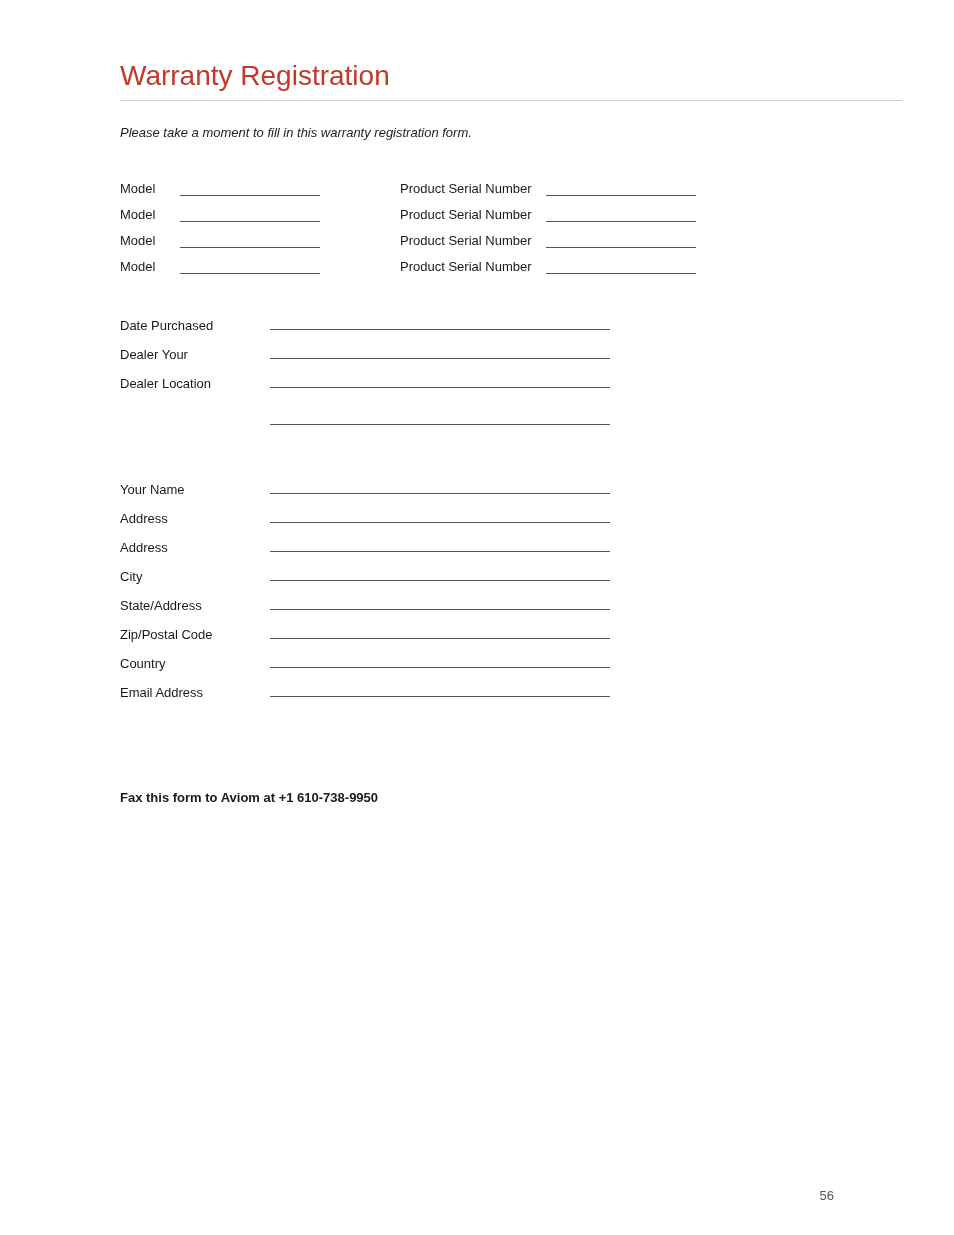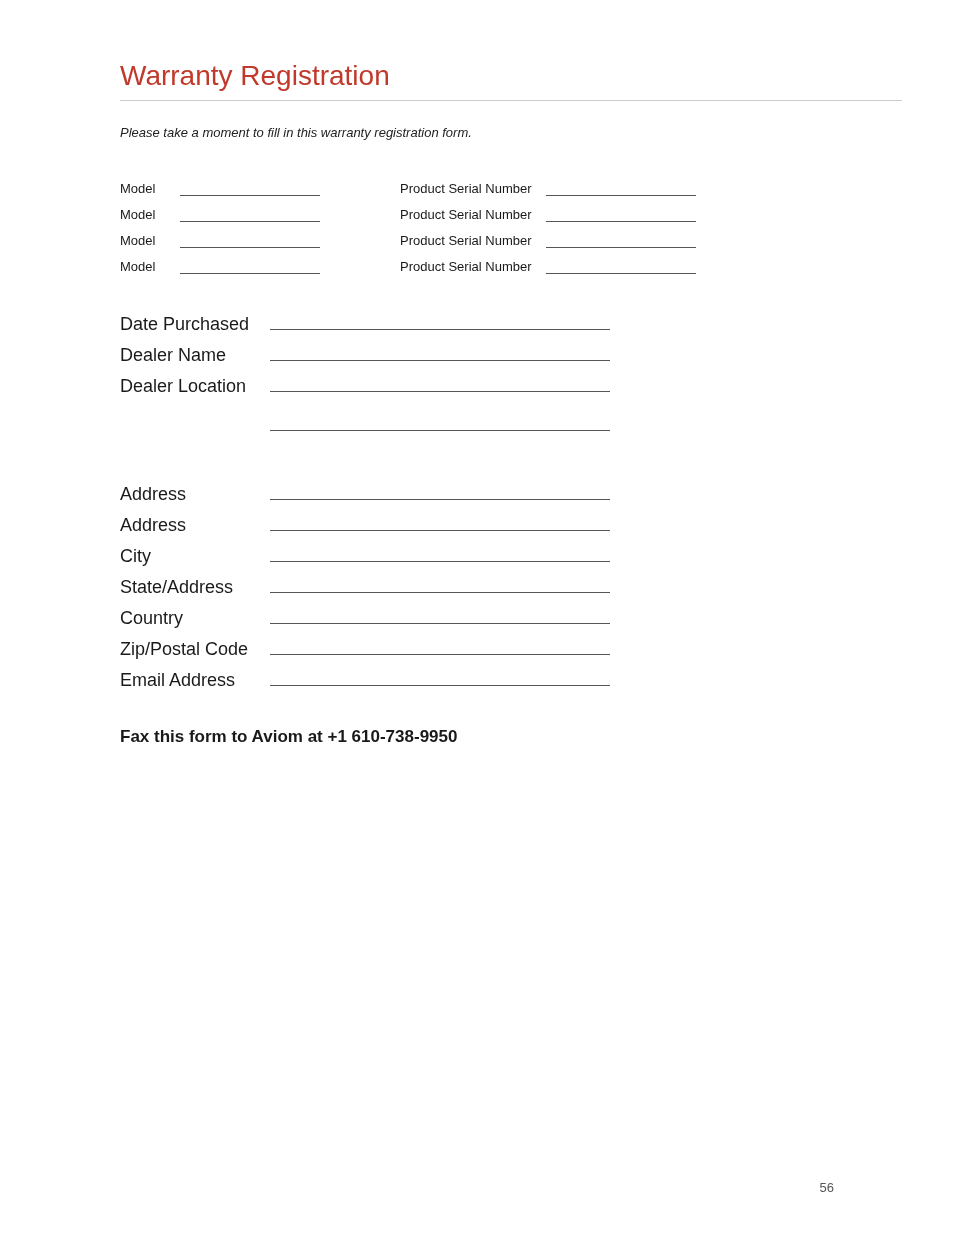--- a/index.html
+++ b/index.html
@@ -82,21 +82,21 @@
       margin-top: 40px;
     }
 
     .form-row {
       display: flex;
       align-items: baseline;
       margin-bottom: 10px;
     }
 
     .form-label {
-      font-size: 18px;
+      font-size: 13px;
       color: #1a1a1a;
       width: 150px;
       flex-shrink: 0;
     }
 
     .underline-field-long {
       display: inline-block;
       border-bottom: 1px solid #555;
       width: 340px;
       height: 16px;
@@ -112,29 +112,29 @@
     }
 
     .section-personal {
       margin-top: 50px;
     }
 
     .section-email {
     }
 
     .fax-info {
-      margin-top: 36px;
-      font-size: 17px;
+      margin-top: 90px;
+      font-size: 13px;
       font-weight: bold;
       color: #1a1a1a;
     }
 
     .page-number {
       position: absolute;
-      bottom: 40px;
+      bottom: 32px;
       right: 120px;
       font-size: 13px;
       color: #555;
     }
   </style>
 </head>
 <body>
 
 <div class="page-container">
   <h1 class="page-title">Warranty Registration</h1>
@@ -171,54 +171,58 @@
     </div>
     </div>
 
   <div class="section-dealer">
 
   <div class="form-row">
       <span class="form-label">Date Purchased</span>
       <span class="underline-field-long"></span>
     </div>
       <div class="form-row">
-      <span class="form-label">Dealer Name</span>
+      <span class="form-label">Dealer Your</span>
       <span class="underline-field-long"></span>
     </div>
       <div class="form-row">
       <span class="form-label">Dealer Location</span>
       <span class="underline-field-long"></span>
     </div>
       <div><span class="underline-field-long-extra"></span></div>
     </div>
 
   <div class="section-personal">
 
+  <div class="form-row">
+      <span class="form-label">Your Name</span>
+      <span class="underline-field-long"></span>
+    </div>
       <div class="form-row">
       <span class="form-label">Address</span>
       <span class="underline-field-long"></span>
     </div>
       <div class="form-row">
       <span class="form-label">Address</span>
       <span class="underline-field-long"></span>
     </div>
       <div class="form-row">
       <span class="form-label">City</span>
       <span class="underline-field-long"></span>
     </div>
       <div class="form-row">
       <span class="form-label">State/Address</span>
       <span class="underline-field-long"></span>
     </div>
       <div class="form-row">
+      <span class="form-label">Zip/Postal Code</span>
+      <span class="underline-field-long"></span>
+    </div>
+      <div class="form-row">
       <span class="form-label">Country</span>
-      <span class="underline-field-long"></span>
-    </div>
-      <div class="form-row">
-      <span class="form-label">Zip/Postal Code</span>
       <span class="underline-field-long"></span>
     </div>
     </div>
 
   <div class="section-email">
     <div class="form-row">
       <span class="form-label">Email Address</span>
       <span class="underline-field-long"></span>
     </div>
   </div>

